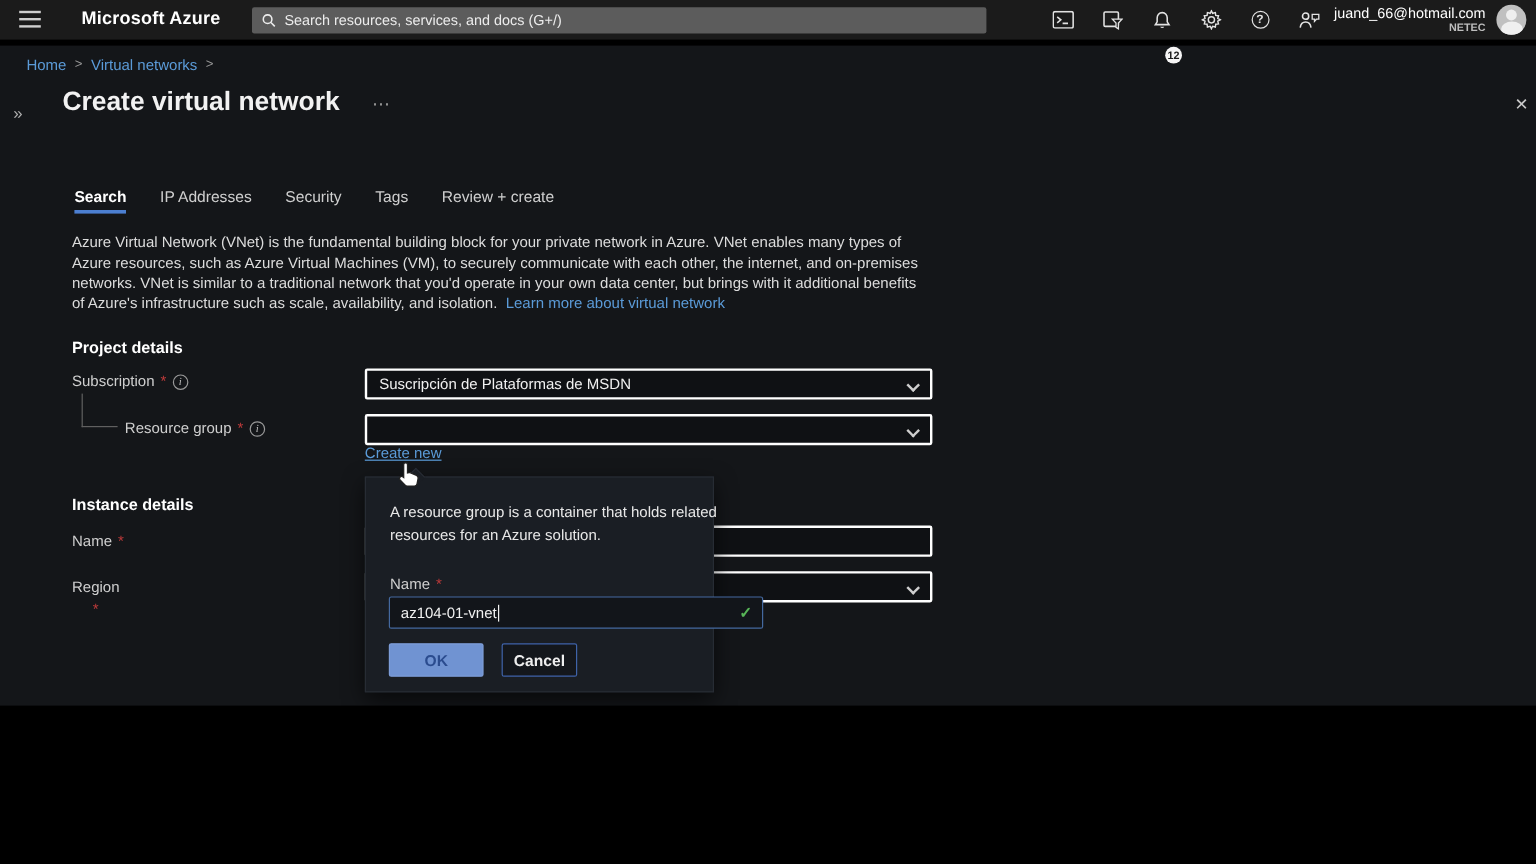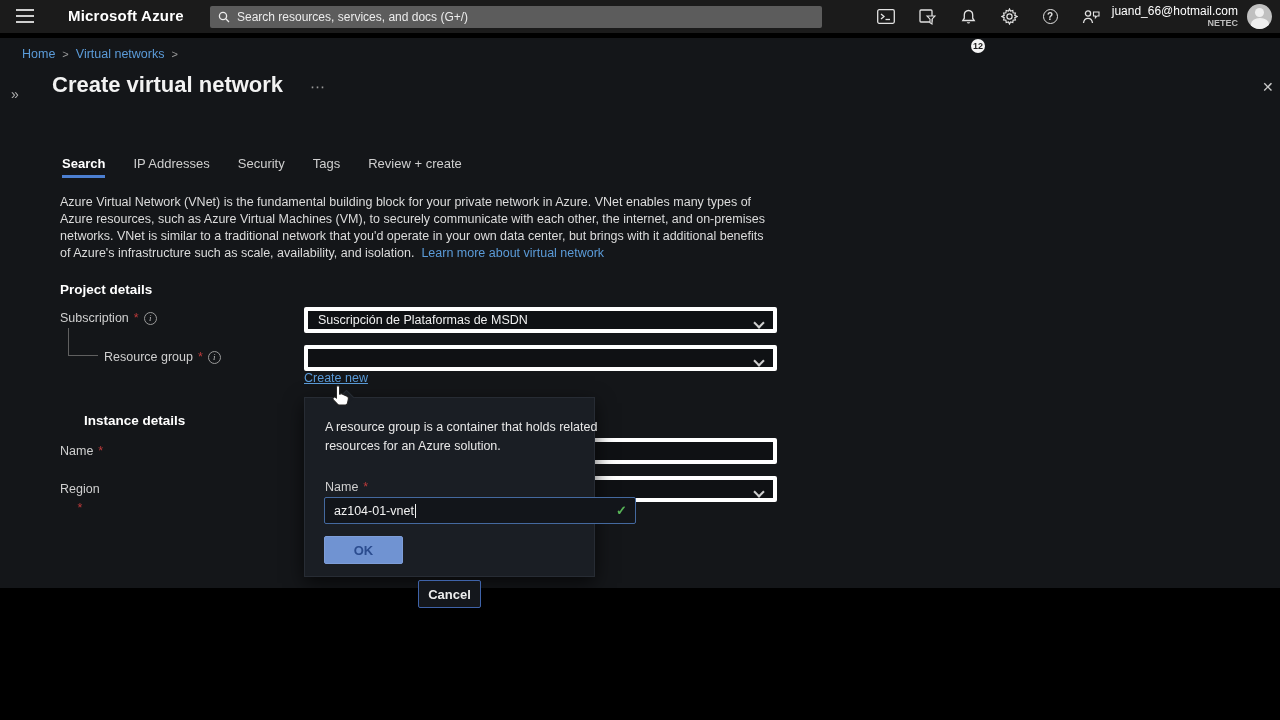--- a/index.html
+++ b/index.html
@@ -45,41 +45,41 @@
   
   .intro { position:absolute; left:60px; top:194px; width:708px; font-size:12.5px; line-height:17px; color:#dcdcdc; z-index:2; }
   .intro a { color:#5b9bd8; text-decoration:none; cursor:pointer; }
   
   .section-h { position:absolute; font-size:13.5px; font-weight:bold; color:#ffffff; z-index:2; }
   .field-label { position:absolute; font-size:12.5px; color:#cfcfcf; display:flex; align-items:center; gap:5px; z-index:2; }
   .req { color:#bd3a3a; font-size:12.5px; }
   .info-i { width:13px; height:13px; border:1px solid #9a9a9a; border-radius:50%; color:#bdbdbd; font-size:9px; font-style:italic; font-family:"Liberation Serif", serif; display:flex; align-items:center; justify-content:center; cursor:pointer; }
   .dropdown, .textbox {
     position:absolute; width:473px; height:26px; background:#0f1114;
-    border:4px solid #ffffff; border-radius:2px; display:flex; align-items:center;
+    border:2px solid #ffffff; border-radius:2px; display:flex; align-items:center;
     padding:0 10px; font-size:12.5px; color:#f0f0f0; cursor:pointer; z-index:2;
   }
   .dropdown .chev { position:absolute; right:10px; top:8px; width:8px; height:8px; border-right:2px solid #cfcfcf; border-bottom:2px solid #cfcfcf; transform:rotate(45deg); }
   .indent-line { position:absolute; left:68px; top:328px; width:30px; height:28px; border-left:1px solid #606060; border-bottom:1px solid #606060; z-index:2; }
   .create-new { position:absolute; left:304px; top:371px; font-size:12.5px; color:#5b9bd8; text-decoration:underline; cursor:pointer; z-index:2; }
   
   .popup {
     position:absolute; left:304px; top:397px; width:291px; height:180px;
     background:#1a1e24; border:1px solid #272c34;
     box-shadow:0 6px 18px rgba(0,0,0,.65); z-index:10;
   }
   .popup .notch { position:absolute; left:36px; top:-6px; width:11px; height:11px; background:#1a1e24; transform:rotate(45deg); border-left:1px solid #272c34; border-top:1px solid #272c34; }
   .popup .desc { position:absolute; left:20px; top:20px; width:305px; font-size:12.5px; line-height:19px; color:#e8e8e8; }
   .popup .nlabel { position:absolute; left:20px; top:82px; font-size:12.5px; color:#cfcfcf; display:flex; gap:5px; }
   .popup .ninput { position:absolute; left:19px; top:99px; width:312px; height:27px; background:#12151a; border:1.5px solid #44699f; border-radius:2px; display:flex; align-items:center; padding:0 9px; font-size:12.5px; color:#f2f2f2; cursor:text; }
   .caret { display:inline-block; width:1px; height:14px; background:#f2f2f2; margin-left:1px; }
   .valid-check { position:absolute; right:8px; color:#57b457; font-size:13px; font-weight:bold; }
   .btn { position:absolute; top:138px; height:28px; border-radius:2px; font-size:13px; font-weight:bold; display:flex; align-items:center; justify-content:center; cursor:pointer; font-family:"Liberation Sans", sans-serif; }
   .btn-ok { left:19px; width:79px; background:#7093d2; color:#2b4c8f; border:1px solid #7d9dd8; }
-  .btn-cancel { left:113px; width:63px; background:#14171c; color:#eeeeee; border:1px solid #3f63a9;margin-top:44px; }
+  .btn-cancel { left:113px; width:63px; background:#14171c; color:#eeeeee; border:1px solid #3f63a9; }
   
   .cursor { position:absolute; left:330px; top:383px; z-index:20; pointer-events:none; }
 </style>
 </head>
 <body>
 
 <div id="screen">
 
   <div class="topbar">
     <div class="hamburger">
@@ -188,21 +188,21 @@
     <span>Resource group</span>
     <span class="req">*</span>
     <span class="info-i">i</span>
   </div>
   <div class="dropdown" style="left:304px; top:345px;">
     <span></span>
     <span class="chev"></span>
   </div>
   <a class="create-new">Create new</a>
 
-  <div class="section-h" style="left:60px; top:413px;margin-left:24px;">Instance details</div>
+  <div class="section-h" style="left:60px; top:413px;">Instance details</div>
 
   <div class="field-label" style="left:60px; top:444px;">
     <span>Name</span>
     <span class="req">*</span>
   </div>
   <div class="textbox" style="left:304px; top:438px; cursor:text;">
     <span></span>
   </div>
 
   <div class="field-label" style="left:60px; top:482px;flex-direction:column;">

